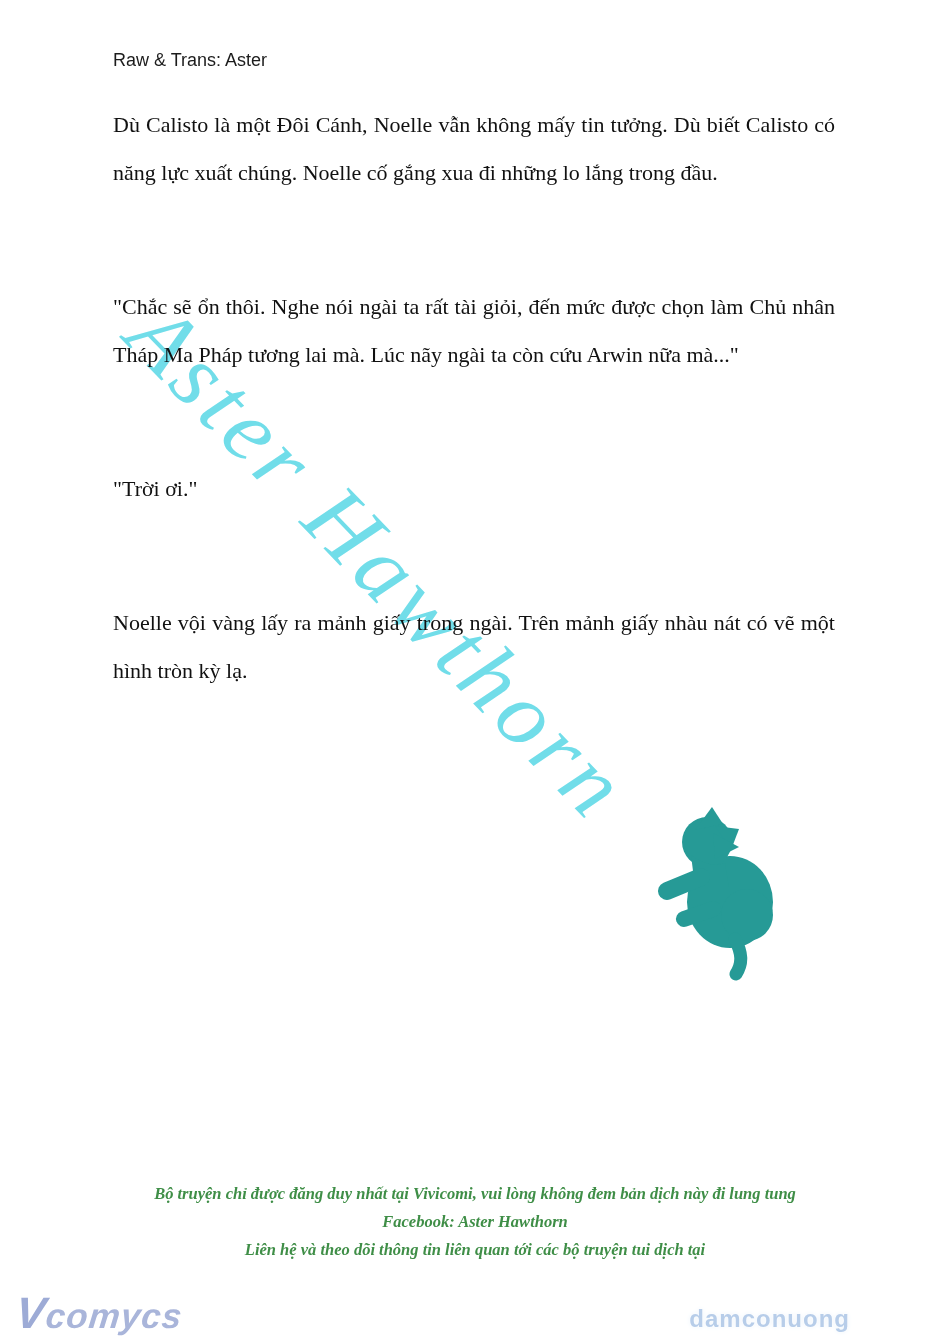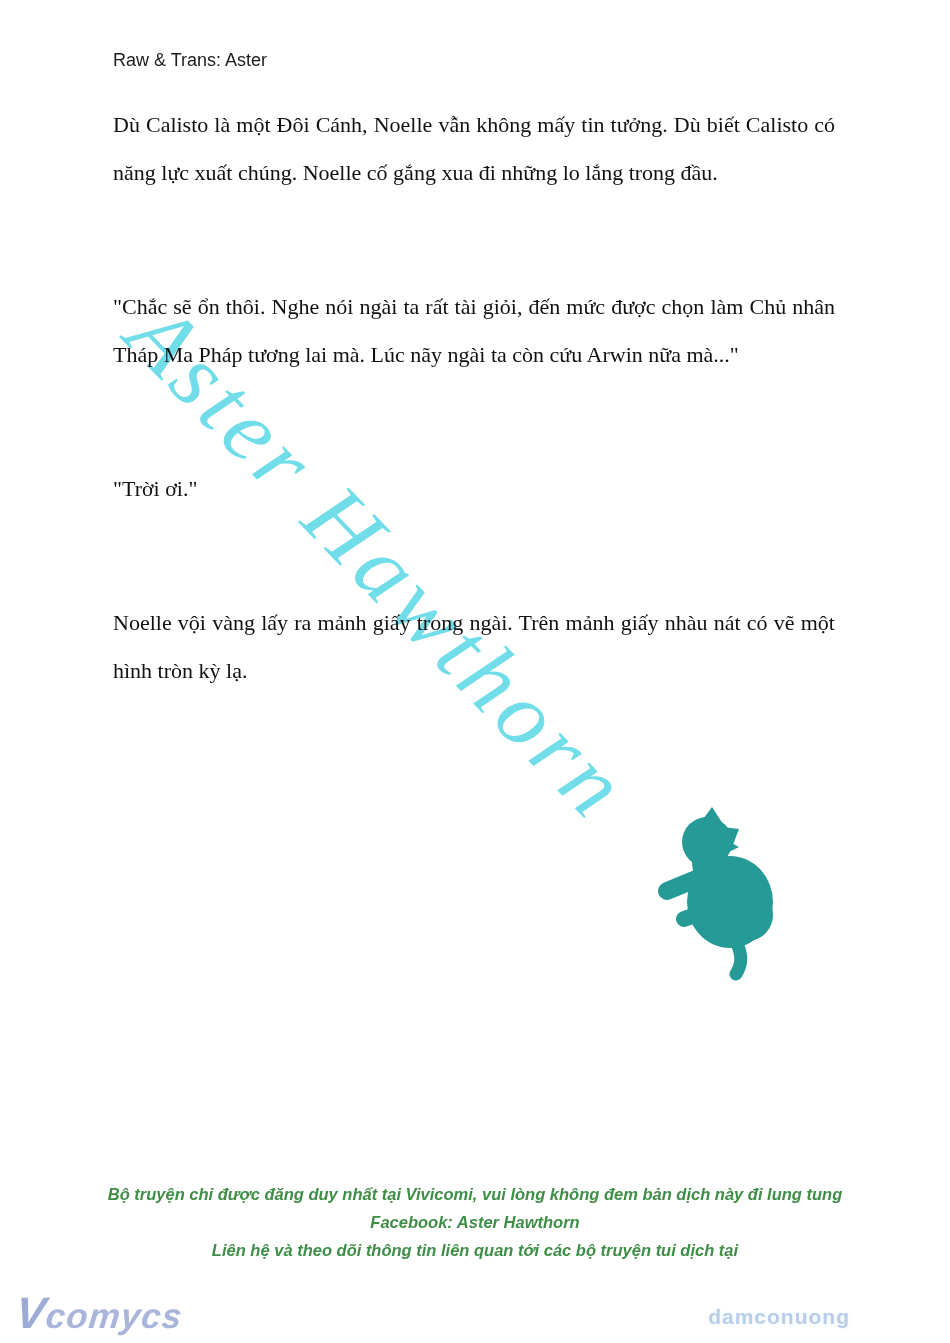--- a/index.html
+++ b/index.html
@@ -71,21 +71,21 @@
     z-index: 2;
   }
 
   
   .footer {
     position: absolute;
     left: 0;
     top: 1180px;
     width: 950px;
     text-align: center;
-    font-family: Liberation Sans, sans-serif;
+    font-family: Liberation Serif, serif;
     font-style: italic;
     font-weight: bold;
     color: #3f8e47;
     z-index: 3;
   }
   .footer .f-line {
     font-size: 16.5px;
     line-height: 28px;
   }
 
@@ -108,21 +108,21 @@
     color: #9dabd6;
   }
 
   
   .logo-right {
     position: absolute;
     right: 14px;
     top: 1305px;
     font-family: "Liberation Sans", sans-serif;
     font-weight: bold;
-    font-size: 21px;
+    font-size: 24px;
     letter-spacing: 1px;
     color: #b7cde9;
     text-shadow: 0 0 3px #ffffff, 0 0 5px #e8f1fa;
     z-index: 3;
   }
 </style>
 </head>
 <body>
 
 <div class="page">

